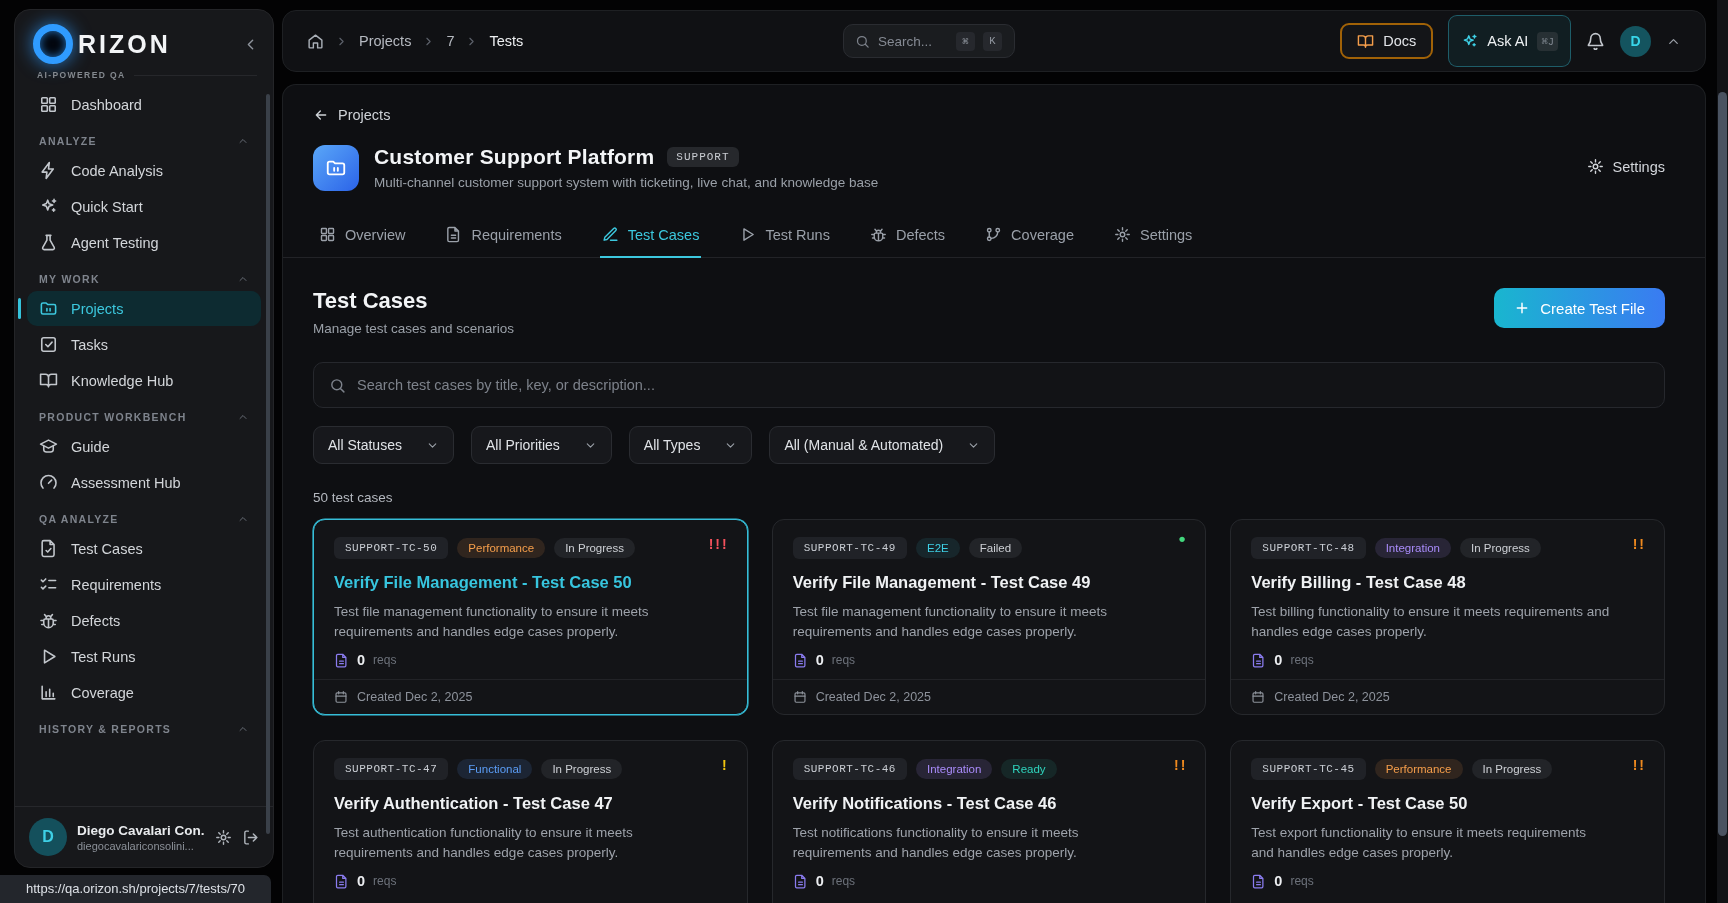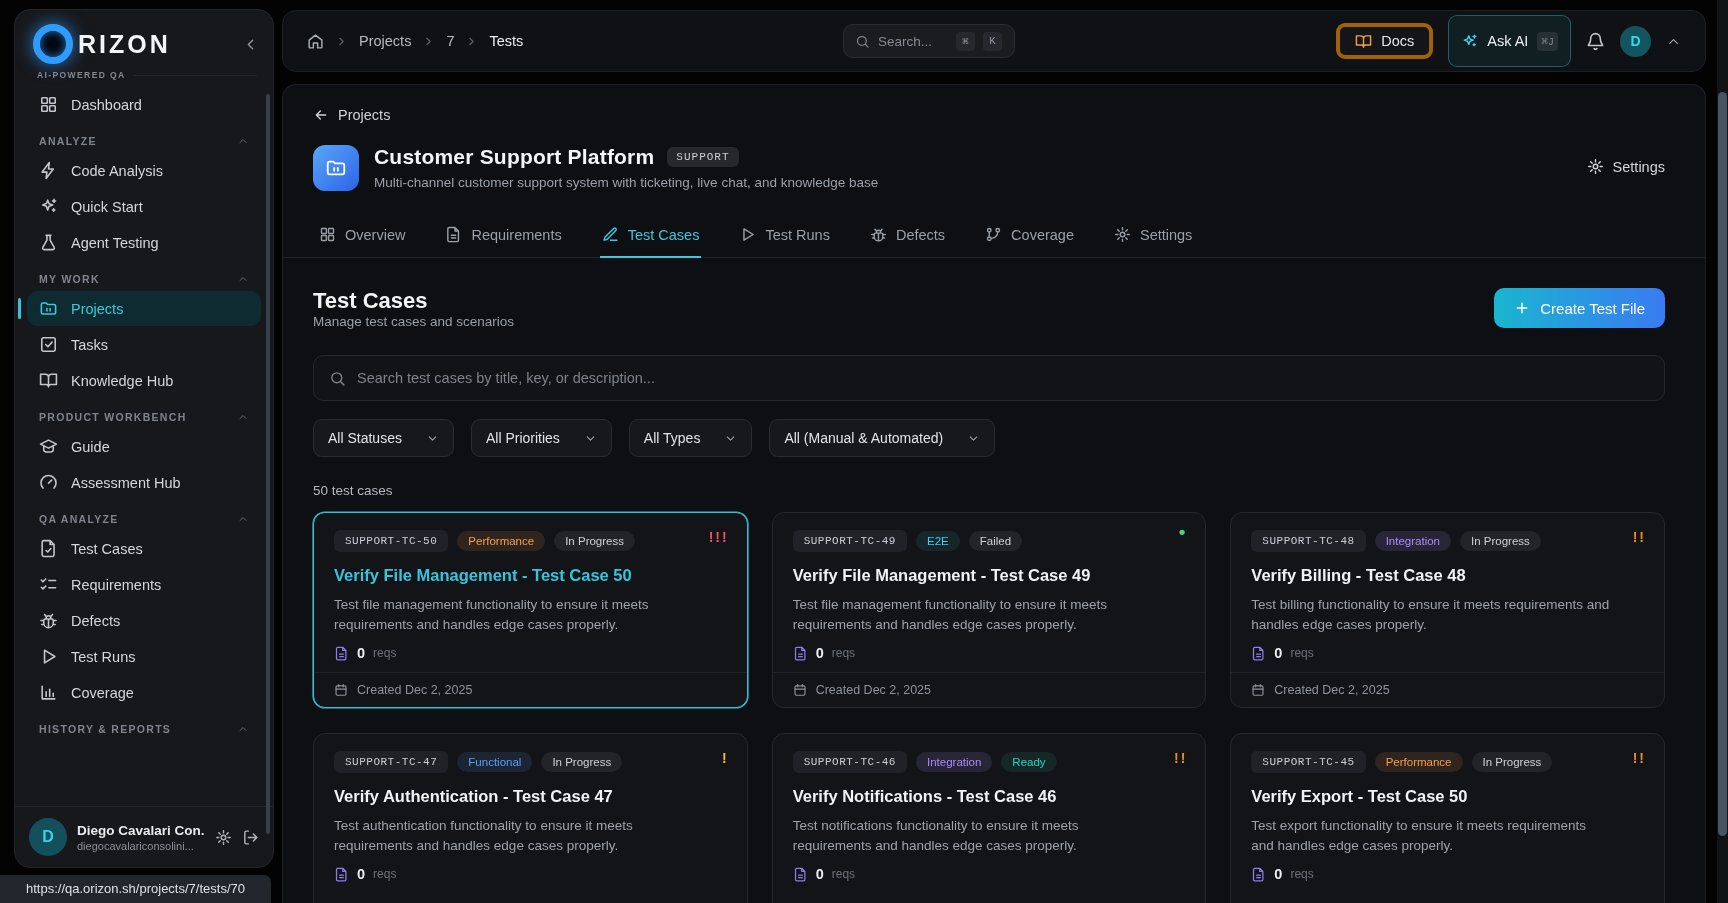--- a/index.html
+++ b/index.html
@@ -52,21 +52,21 @@
   .crumb-last { color:#edeff1; font-weight:500; }
   .crumb-home { color:#aab0b8; display:flex; cursor:pointer; }
   .search-pill { position:absolute; left:560px; width:172px; height:34px; background:#1a1c1f; border:1px solid #2a2c31;
                  border-radius:10px; display:flex; align-items:center; gap:8px; padding:0 7px 0 11px; cursor:text; }
   .search-pill input { background:transparent; border:0; outline:0; color:#9298a1; font-size:13.5px; width:70px;
                        font-family:"Liberation Sans",sans-serif; }
   .search-pill input::placeholder { color:#858a93; }
   .kbd { height:19px; min-width:19px; padding:0 4px; background:#26282d; border-radius:4px; color:#9298a1;
          font-size:10.5px; display:flex; align-items:center; justify-content:center; font-family:"Liberation Mono",monospace; }
   .top-right { margin-left:auto; display:flex; align-items:center; gap:15px; }
-  .docs-btn { height:36px; padding:0 15px; border:4px solid #a16207; background:#141518; border-radius:9px;
+  .docs-btn { height:36px; padding:0 15px; border:2px solid #a16207; background:#141518; border-radius:9px;
               display:flex; gap:9px; align-items:center; font-size:14.5px; color:#e2e4e8; cursor:pointer; }
   .docs-btn .ic { color:#f59e4b; }
   .askai-btn { height:52px; padding:0 12px; border:1px solid rgba(56,198,222,.38); background:rgba(34,150,170,.10);
                border-radius:9px; display:flex; gap:9px; align-items:center; font-size:14.5px; color:#eef1f3; cursor:pointer; }
   .askai-btn .ic { color:#3ed0e6; }
   .askai-kbd { background:#273034; color:#7d858e; }
   .bell-btn { color:#c3c7cd; display:flex; cursor:pointer; }
   .avatar-sm { width:31px; height:31px; border-radius:50%; background:#14545f; color:#38d6ea; font-weight:700;
                font-size:14px; display:flex; align-items:center; justify-content:center; cursor:pointer; }
   .chev-up { color:#9ba0a8; display:flex; cursor:pointer; }
@@ -85,21 +85,21 @@
   .proj-desc { color:#9aa0a8; font-size:13.5px; margin-top:6px; }
   .proj-settings { margin-left:auto; display:flex; gap:9px; align-items:center; color:#d3d6db; font-size:14.5px;
                    margin-top:13px; cursor:pointer; }
   .tabs { display:flex; gap:36px; margin:24px -40px 0 -30px; padding:0 40px 0 34px; border-bottom:1px solid #222327; }
   .tab { display:flex; gap:9px; align-items:center; padding:11px 2px 13px; color:#9aa0a9; font-size:14.5px;
          cursor:pointer; border-bottom:2px solid transparent; margin-bottom:-1px; }
   .tab.active { color:#3cc8de; border-bottom-color:#3cc8de; }
 
   .sec-head { display:flex; justify-content:space-between; align-items:flex-start; margin-top:30px; }
   .sec-title { font-size:22px; font-weight:700; color:#f2f4f6; }
-  .sec-sub { font-size:13.5px; color:#9aa0a8; margin-top:0; }
+  .sec-sub { font-size:13.5px; color:#9aa0a8; margin-top:7px; }
   .create-btn { height:40px; padding:0 20px; border-radius:10px; border:0; cursor:pointer;
                 background:linear-gradient(90deg,#19b6cf,#3a7bf2); color:#fff; font-size:15px;
                 display:flex; gap:10px; align-items:center; font-family:"Liberation Sans",sans-serif; }
   .tc-search { margin-top:26px; height:46px; border:1px solid #26282d; background:#121316; border-radius:10px;
                display:flex; align-items:center; gap:11px; padding:0 15px; }
   .tc-search .ic { color:#7d828b; }
   .tc-search input { flex:1; background:transparent; border:0; outline:0; color:#c7cbd1; font-size:14.5px;
                      font-family:"Liberation Sans",sans-serif; }
   .tc-search input::placeholder { color:#7d828b; }
   .filters { margin-top:18px; display:flex; gap:17px; }

